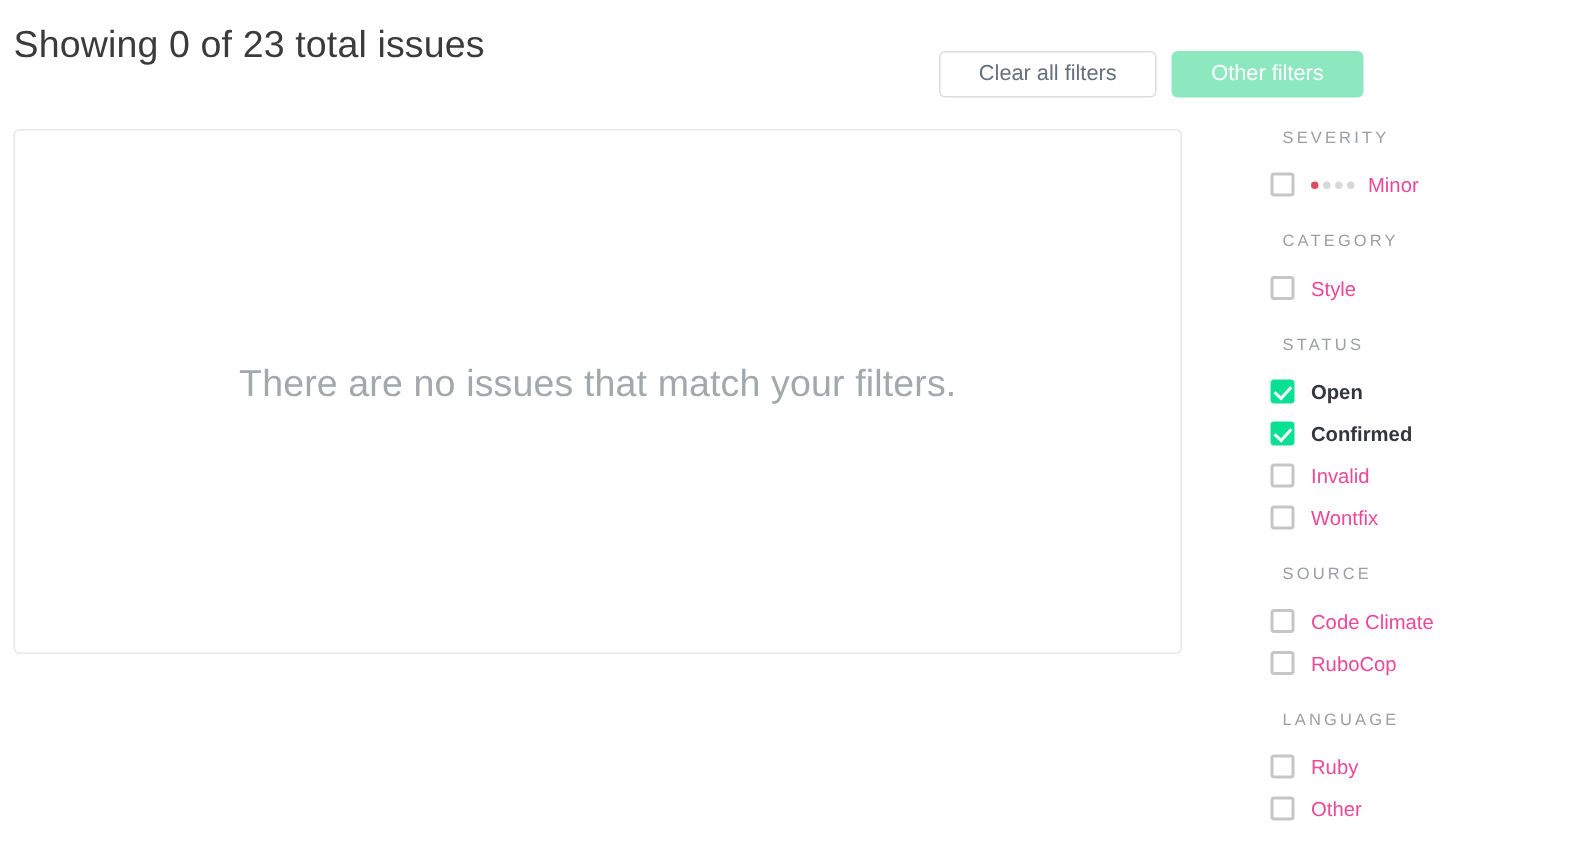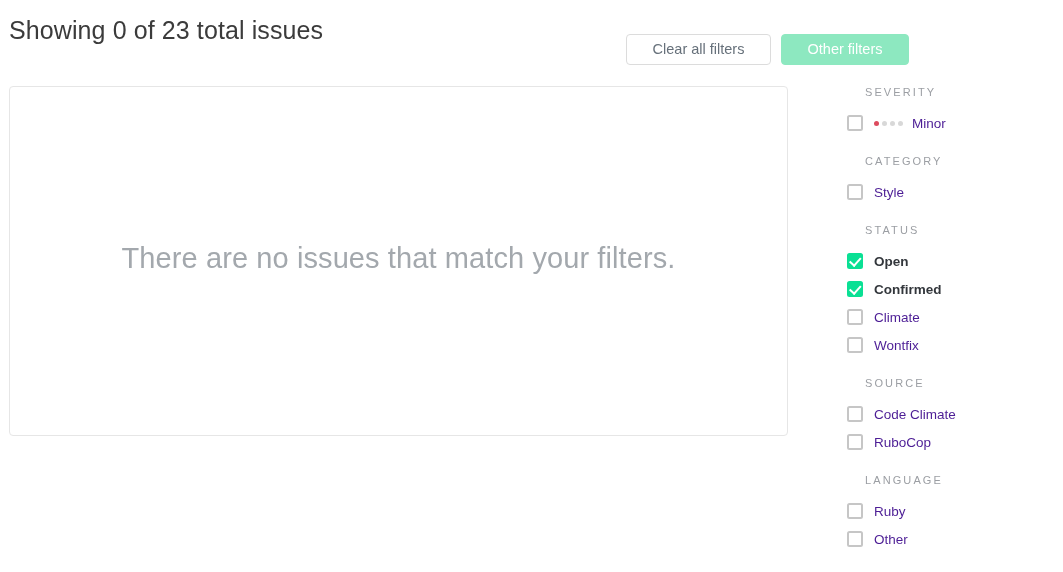--- a/index.html
+++ b/index.html
@@ -66,42 +66,42 @@
     width: 779px; height: 350px;
     background: #ffffff;
     border: 1px solid #e6e6e6;
     border-radius: 4px;
   }
   .empty-msg {
     position: absolute;
     left: 0; right: 0;
     top: 155px;
     text-align: center;
-    font-size: 29px;
+    font-size: 25px;
     font-weight: 400;
     color: #a3a8ad;
     letter-spacing: 0.1px;
   }
 
   
   .filters {
     position: absolute;
     left: 847px; top: 86px;
     width: 210px;
   }
   .filter-group { margin-bottom: 18px; }
   .filter-group:last-child { margin-bottom: 0; }
   .group-label {
     font-size: 11px;
     font-weight: 400;
     color: #9b9ea3;
     letter-spacing: 2.1px;
     text-transform: uppercase;
     margin-bottom: 11px;
-    margin-left: 18px;
+    margin-left: 8px;
   }
   .filter-row {
     display: flex;
     align-items: center;
     height: 28px;
     cursor: pointer;
   }
   .cbx {
     width: 16px; height: 16px;
     flex: 0 0 16px;
@@ -120,21 +120,21 @@
     position: absolute;
     left: 3px; top: 0px;
     width: 4.5px; height: 8.5px;
     border: solid #ffffff;
     border-width: 0 2px 2px 0;
     transform: rotate(42deg);
   }
   .row-label {
     margin-left: 11px;
     font-size: 13.5px;
-    color: #4c1d95;
+    color: #ec4899;
     white-space: nowrap;
   }
   .row-label.bold { font-weight: bold; color: #33373c; }
 
   .sev-dots {
     margin-left: 11px;
     display: flex;
     align-items: center;
     gap: 3px;
   }
@@ -190,21 +190,21 @@
         <div class="filter-row">
           <span class="cbx checked"></span>
           <span class="row-label bold">Open</span>
         </div>
         <div class="filter-row">
           <span class="cbx checked"></span>
           <span class="row-label bold">Confirmed</span>
         </div>
         <div class="filter-row">
           <span class="cbx"></span>
-          <span class="row-label">Climate</span>
+          <span class="row-label">Invalid</span>
         </div>
         <div class="filter-row">
           <span class="cbx"></span>
           <span class="row-label">Wontfix</span>
         </div>
       </div>
       <div class="filter-group">
         <div class="group-label">SOURCE</div>
         <div class="filter-row">
           <span class="cbx"></span>

